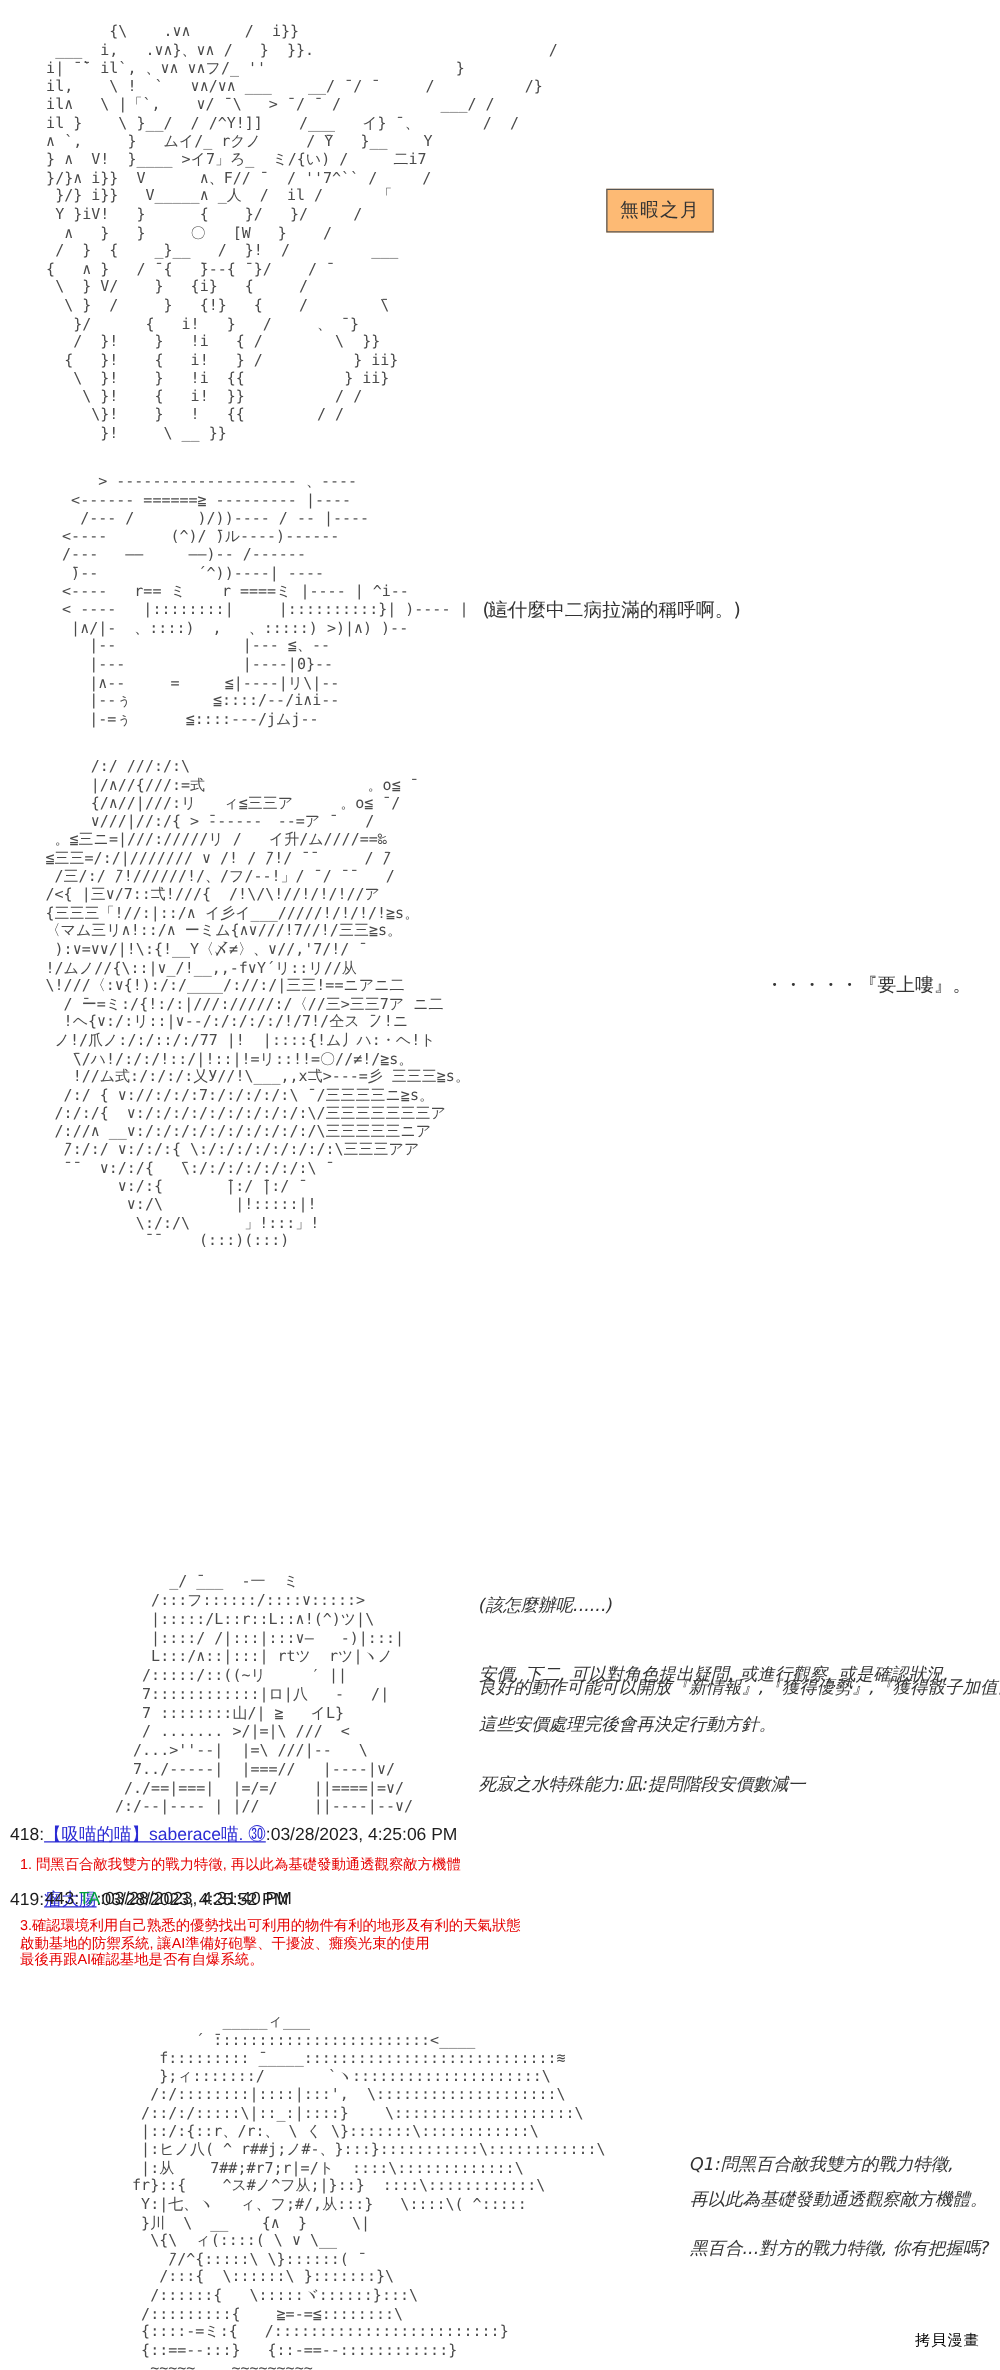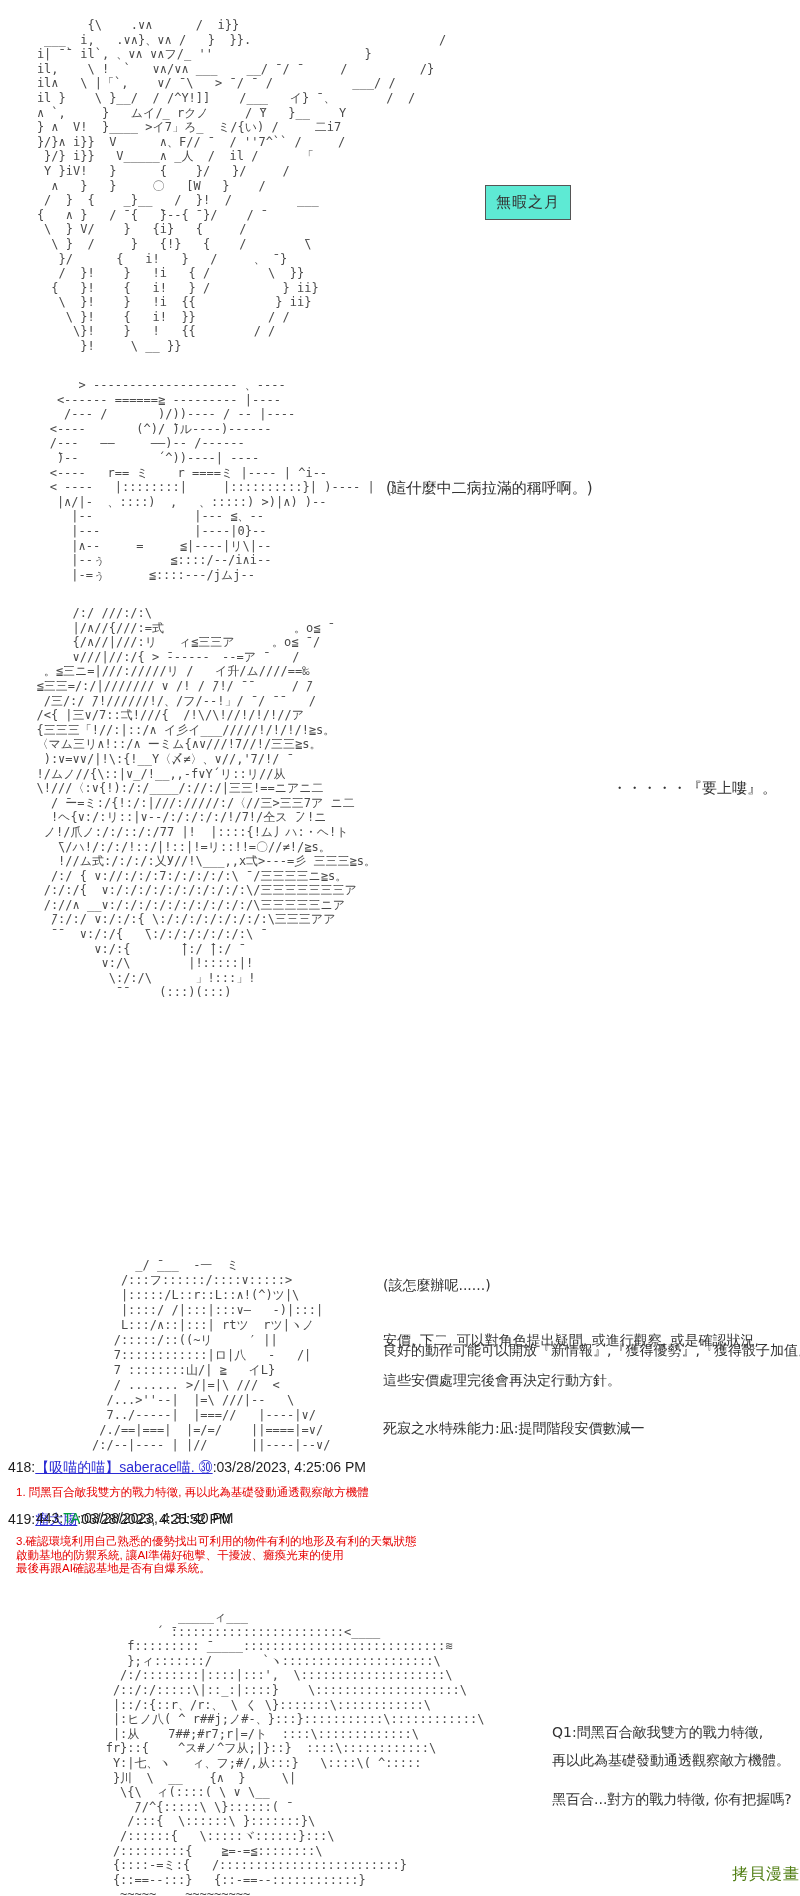--- a/index.html
+++ b/index.html
@@ -1,30 +1,30 @@
 <!DOCTYPE html>
 <html><head>
 <meta charset="utf-8">
 <style>
   html,body { margin:0; padding:0; background:#ffffff; }
   .canvas { position:relative; width:800px; height:1896px; background:#ffffff; overflow:hidden;
             font-family:"Liberation Sans","DejaVu Sans",sans-serif; }
   .aa { position:absolute; font:12px/14.6px "DejaVu Sans Mono",monospace; color:#4a4a4a;
         white-space:pre; letter-spacing:0; }
   .cjk { position:absolute; color:#333; font-family:"DejaVu Sans","Liberation Sans",sans-serif; }
-  .boxed { position:absolute; border:1px solid #555; background:#5eead4; color:#333;
-           font-family:"DejaVu Sans","Liberation Sans",sans-serif;margin-top:34px; }
+  .boxed { position:absolute; border:1px solid #555; background:#fdba74; color:#333;
+           font-family:"DejaVu Sans","Liberation Sans",sans-serif; }
   .cond-line { white-space:nowrap; }
   .meta-row { position:absolute; font-size:14px; color:#1d1d1d; white-space:nowrap; }
   .meta-link { color:#2b2bd4; text-decoration:underline; cursor:pointer; }
   .meta-green { color:#00a03c; }
   .reply-red { position:absolute; font-size:11.5px; line-height:13.5px; color:#e60000;
                white-space:pre-line; }
-  .narr { line-height:20px; font-size:14px; white-space:nowrap; }
-  .watermark { position:absolute; color:#4d7c0f; font-size:16px; letter-spacing:1px;
+  .narr { line-height:20px; font-size:14px; white-space:nowrap;font-style:italic; }
+  .watermark { position:absolute; color:#000000; font-size:12px; letter-spacing:1px;
                white-space:nowrap; }
 </style>
 </head>
 <body>
 
 <div class="canvas">
 
   <pre class="aa" style="left:8px; top:6px;">           {\    .∨∧      /  i}}
      ___  i,   .∨∧}、∨∧ /   }  }}.                          /
     i| ̄ ̄` il`, 、∨∧ ∨∧フ/_ ''                     }

